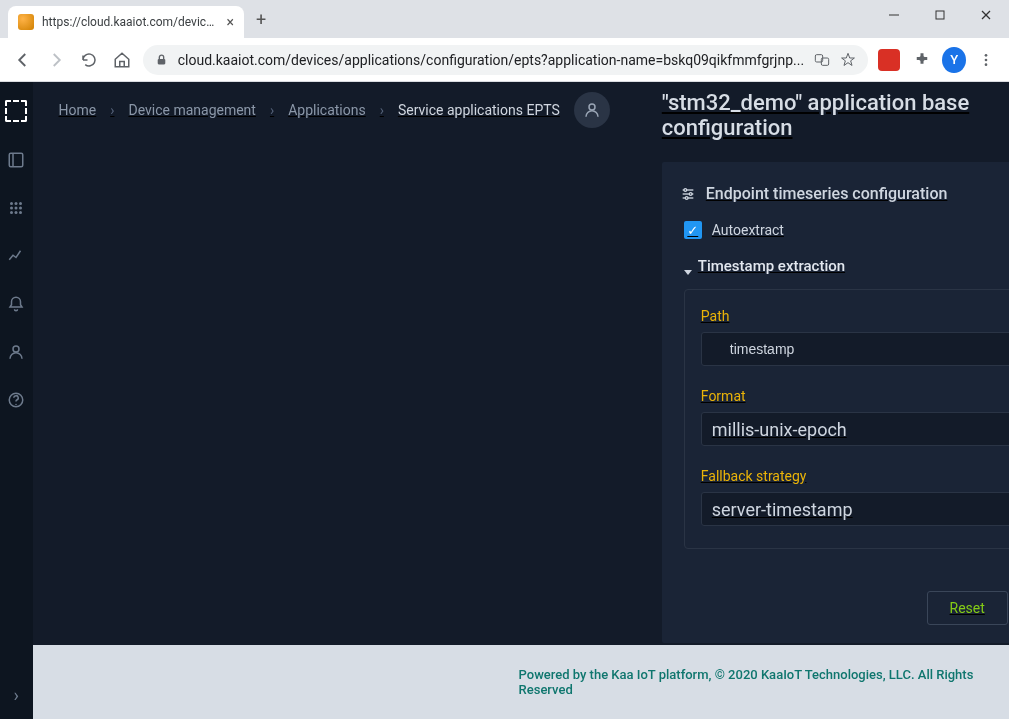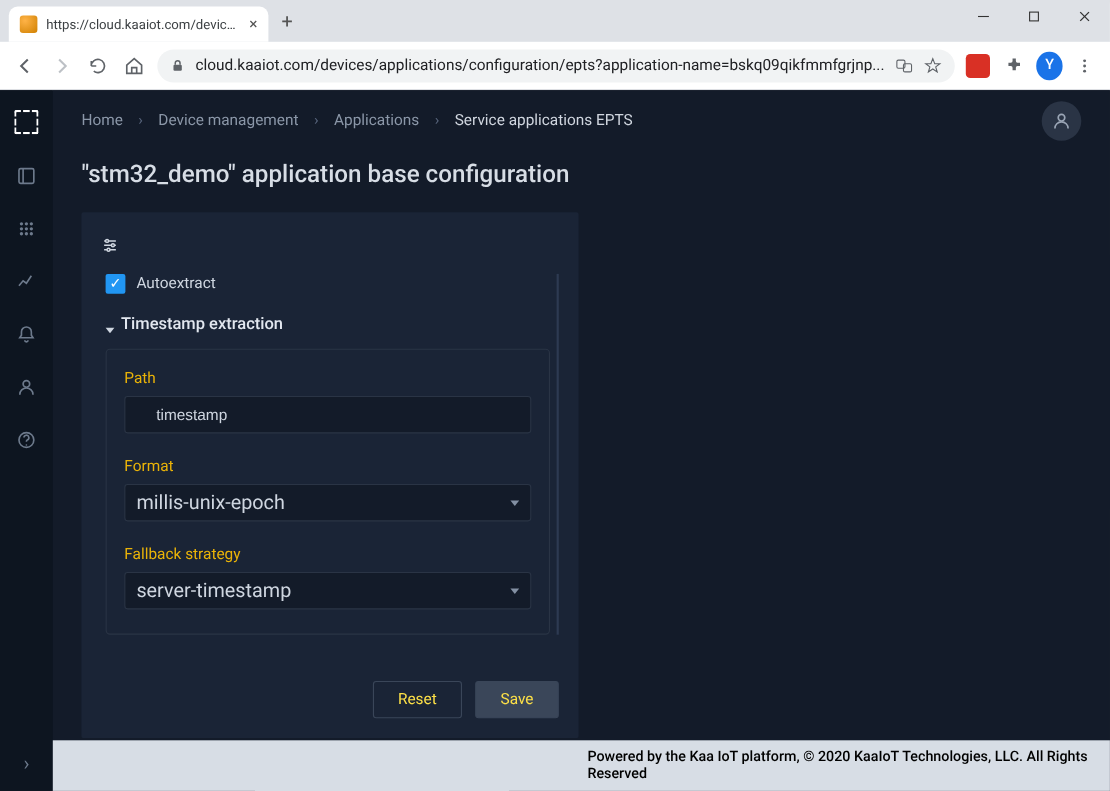--- a/index.html
+++ b/index.html
@@ -27,21 +27,21 @@
   .ext-red { background: #d93025; border-radius: 4px; width: 22px; height: 22px; }
   .avatar-y { width: 26px; height: 26px; border-radius: 50%; background: #1a73e8; color: #fff; display: flex; align-items: center; justify-content: center; font-size: 13px; font-weight: 500; }
 
   
   .app { flex: 1; display: flex; background: #101826; min-height: 0; }
   .sidebar { width: 48px; background: #0d1520; display: flex; flex-direction: column; align-items: center; padding-top: 18px; gap: 28px; color: #6d7a8c; }
   .sidebar .logo { width: 22px; height: 22px; border: 2px dashed #fff; border-radius: 2px; }
   .sidebar-item { width: 20px; height: 20px; display: flex; align-items: center; justify-content: center; cursor: pointer; }
   .sidebar-bottom { margin-top: auto; padding: 14px 0; color: #6d7a8c; font-size: 18px; }
 
-  .main { flex: 1; display: flex; flex-direction: column; background: #131b29; position: relative; min-height: 0; }
+  .main { flex: 1; display: flex; flex-direction: row; background: #131b29; position: relative; min-height: 0; text-decoration: underline; }
   .topbar { height: 56px; display: flex; align-items: center; padding: 0 26px; gap: 14px; color: #8b97a8; font-size: 14px; }
   .crumb { color: #8b97a8; cursor: pointer; }
   .crumb.active { color: #d0d6df; }
   .crumb-sep { color: #56637a; }
   .user-avatar { margin-left: auto; width: 36px; height: 36px; border-radius: 50%; background: #2a3445; display: flex; align-items: center; justify-content: center; color: #9aa5b5; }
 
   .content { padding: 8px 26px 0 26px; flex: 1; overflow: hidden; }
   .page-title { color: #d7dde5; font-size: 22px; font-weight: 500; margin-bottom: 22px; }
 
   .panel { background: #1a2436; width: 452px; border-radius: 2px; padding: 22px 18px 18px 18px; }
@@ -57,24 +57,24 @@
 
   .form-box { border: 1px solid #2a3445; border-radius: 4px; padding: 18px 16px 22px 16px; }
   .field { margin-bottom: 22px; }
   .field:last-child { margin-bottom: 0; }
   .field-label { color: #eab308; font-size: 14px; margin-bottom: 8px; display: block; }
   .text-input { width: 100%; height: 34px; background: #131b29; border: 1px solid #2a3445; border-radius: 3px; color: #cfd6e0; padding: 0 28px; font-size: 14px; }
   .select { width: 100%; height: 34px; background: #131b29; border: 1px solid #2a3445; border-radius: 3px; color: #cfd6e0; padding: 0 10px; font-size: 18px; display: flex; align-items: center; justify-content: space-between; cursor: pointer; }
   .select-caret { width: 0; height: 0; border-left: 4px solid transparent; border-right: 4px solid transparent; border-top: 5px solid #8390a3; }
 
   .button-row { display: flex; justify-content: flex-end; gap: 12px; margin-top: 42px; }
-  .btn { height: 34px; padding: 0 22px; border-radius: 3px; font-size: 14px; display: flex; align-items: center; justify-content: center; cursor: pointer; border: 1px solid #3a4659; color: #fde047; background: transparent; }
+  .btn { height: 34px; padding: 0 22px; border-radius: 3px; font-size: 14px; display: flex; align-items: center; justify-content: center; cursor: pointer; border: 1px solid #3a4659; color: #84cc16; background: transparent; }
   .btn.primary { background: #3a4659; }
 
-  .footer { position: absolute; bottom: 0; right: 16px; background: #d7dde5; color: #000000; font-size: 13px; padding: 8px 14px; font-weight: 500; width: calc(100% - 0px); left: 0; padding-left: 486px; }
+  .footer { position: absolute; bottom: 0; right: 16px; background: #d7dde5; color: #0f766e; font-size: 13px; padding: 22px 14px; font-weight: 500; width: calc(100% - 0px); left: 0; padding-left: 486px; }
 
   svg { display: block; }
 </style>
 </head>
 <body>
 
 <div class="browser-window">
 
   <div class="title-bar">
     <div class="tab">
@@ -235,20 +235,21 @@
             <span>
                 <svg width="16" height="16" viewBox="0 0 24 24">
                   <line x1="4" y1="6" x2="20" y2="6" stroke="#cfd6e0" stroke-width="2"></line>
                   <line x1="4" y1="12" x2="20" y2="12" stroke="#cfd6e0" stroke-width="2"></line>
                   <line x1="4" y1="18" x2="20" y2="18" stroke="#cfd6e0" stroke-width="2"></line>
                   <circle cx="8" cy="6" r="2" fill="#1a2436" stroke="#cfd6e0" stroke-width="2"></circle>
                   <circle cx="16" cy="12" r="2" fill="#1a2436" stroke="#cfd6e0" stroke-width="2"></circle>
                   <circle cx="10" cy="18" r="2" fill="#1a2436" stroke="#cfd6e0" stroke-width="2"></circle>
                 </svg>
               </span>
+            <span>Endpoint timeseries configuration</span>
           </div>
 
           <div class="panel-body">
             <div class="checkbox-row">
               <div class="checkbox">✓</div>
               <span class="checkbox-label">Autoextract</span>
             </div>
 
             <div class="section-header">
               <span class="caret"></span>

